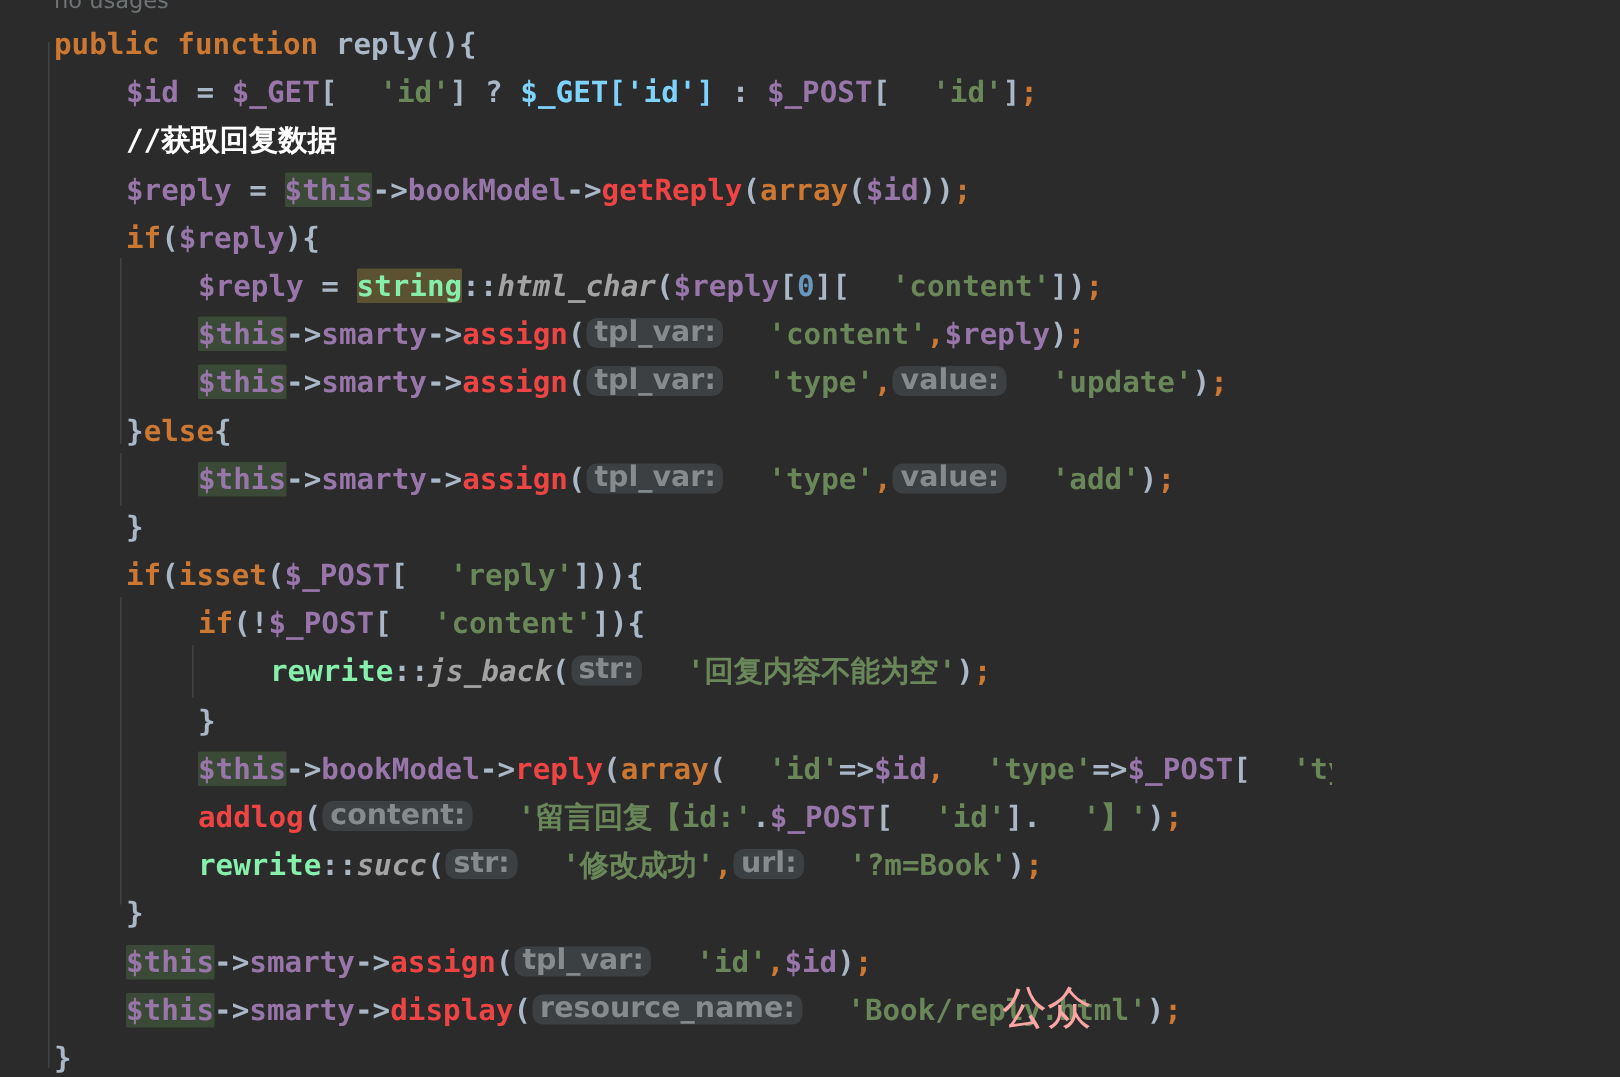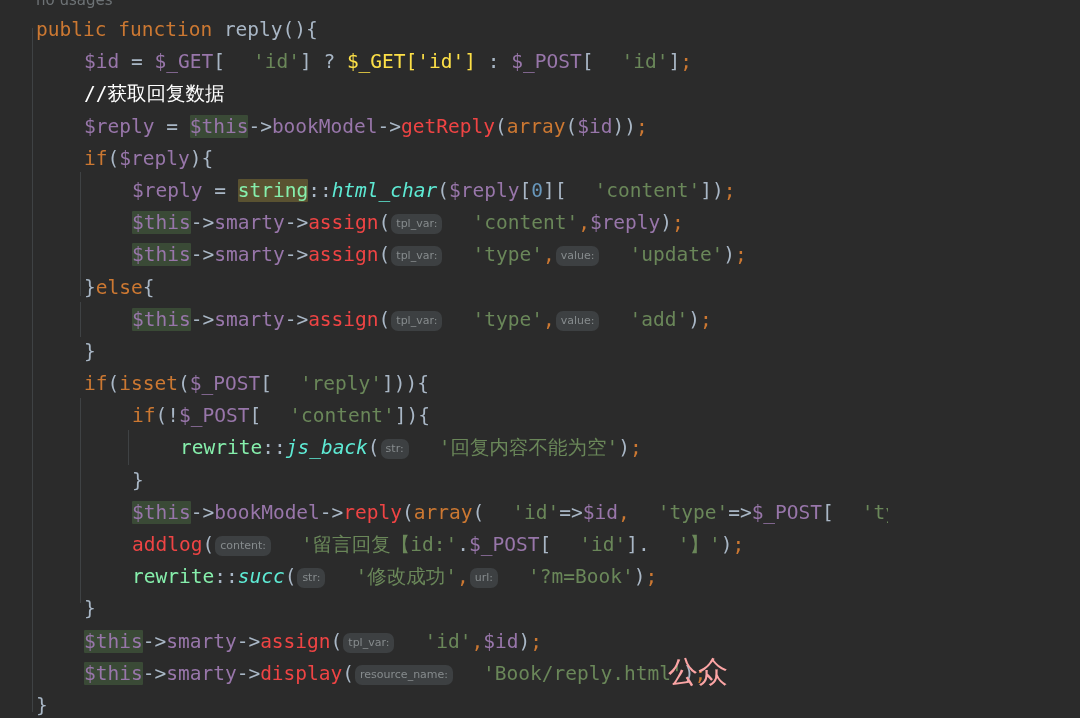--- a/index.html
+++ b/index.html
@@ -61,36 +61,37 @@
     line-height: 32.2px;
     white-space: pre;
     letter-spacing: 0px;
   }
   .line {
     height: 32.2px;
     white-space: pre;
     padding-left: 36px;
     box-sizing: border-box;
     overflow: visible;
+    font-weight: bold;
   }
 
   
   .kw      { color: #cc7832; }              
   .fn      { color: #a9b7c6; }              
   .call    { color: #ef4444; }              
-  .scall   { color: #5eead4; font-style: italic; }  
+  .scall   { color: #a3a3a3; font-style: italic; }  
   .var     { color: #9876aa; }              
   .str     { color: #6a8759; margin-left: 28px; }              
   .num     { color: #6897bb; }
   .punct   { color: #a9b7c6; }
   .paren   { color: #a9b7c6; }
   .op      { color: #a9b7c6; }
   .semi    { color: #cc7832; }
   .comment { color: #ffffff; }
-  .dim     { color: #fde047; }              
+  .dim     { color: #7dd3fc; }              
   .brkt    { color: #a9b7c6; }
   .cls     { color: #86efac; }
 
   
   .hl-this {
     background: #3a4a36;
     border-radius: 1px;
   }
   
   .hl-str {
@@ -99,21 +100,21 @@
   }
 
   
   .hint {
     display: inline-block;
     background: #3d4042;
     color: #868b8d;
     border-radius: 7px;
     padding: 0px 5px 1px 5px;
     margin: 0 2px 0 1px;
-    font-size: 11px;
+    font-size: 19px;
     font-family: "DejaVu Sans", "Liberation Sans", sans-serif;
     line-height: 19px;
     vertical-align: 2px;
     letter-spacing: 0px;
   }
 
   
   .cjk { font-family: "DejaVu Sans", "Liberation Sans", sans-serif; }
 
   

